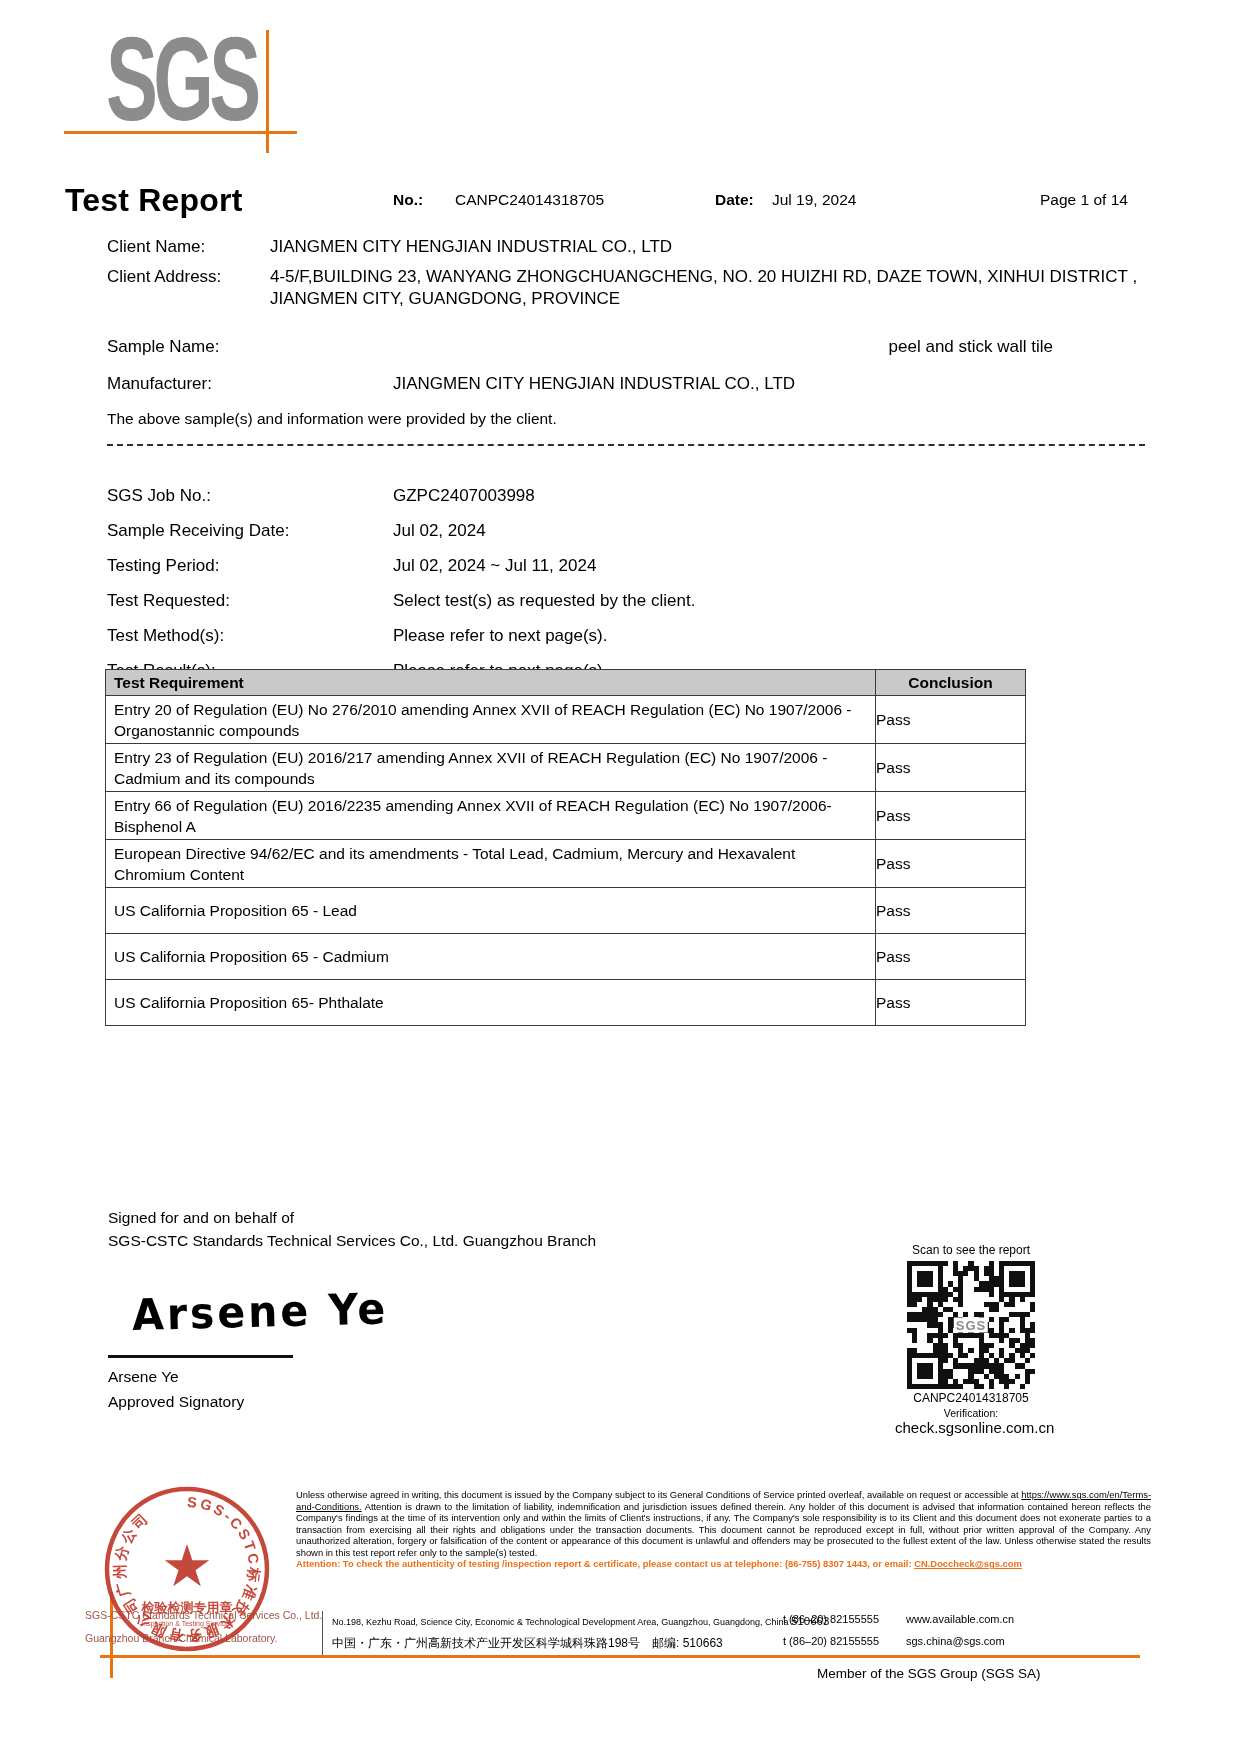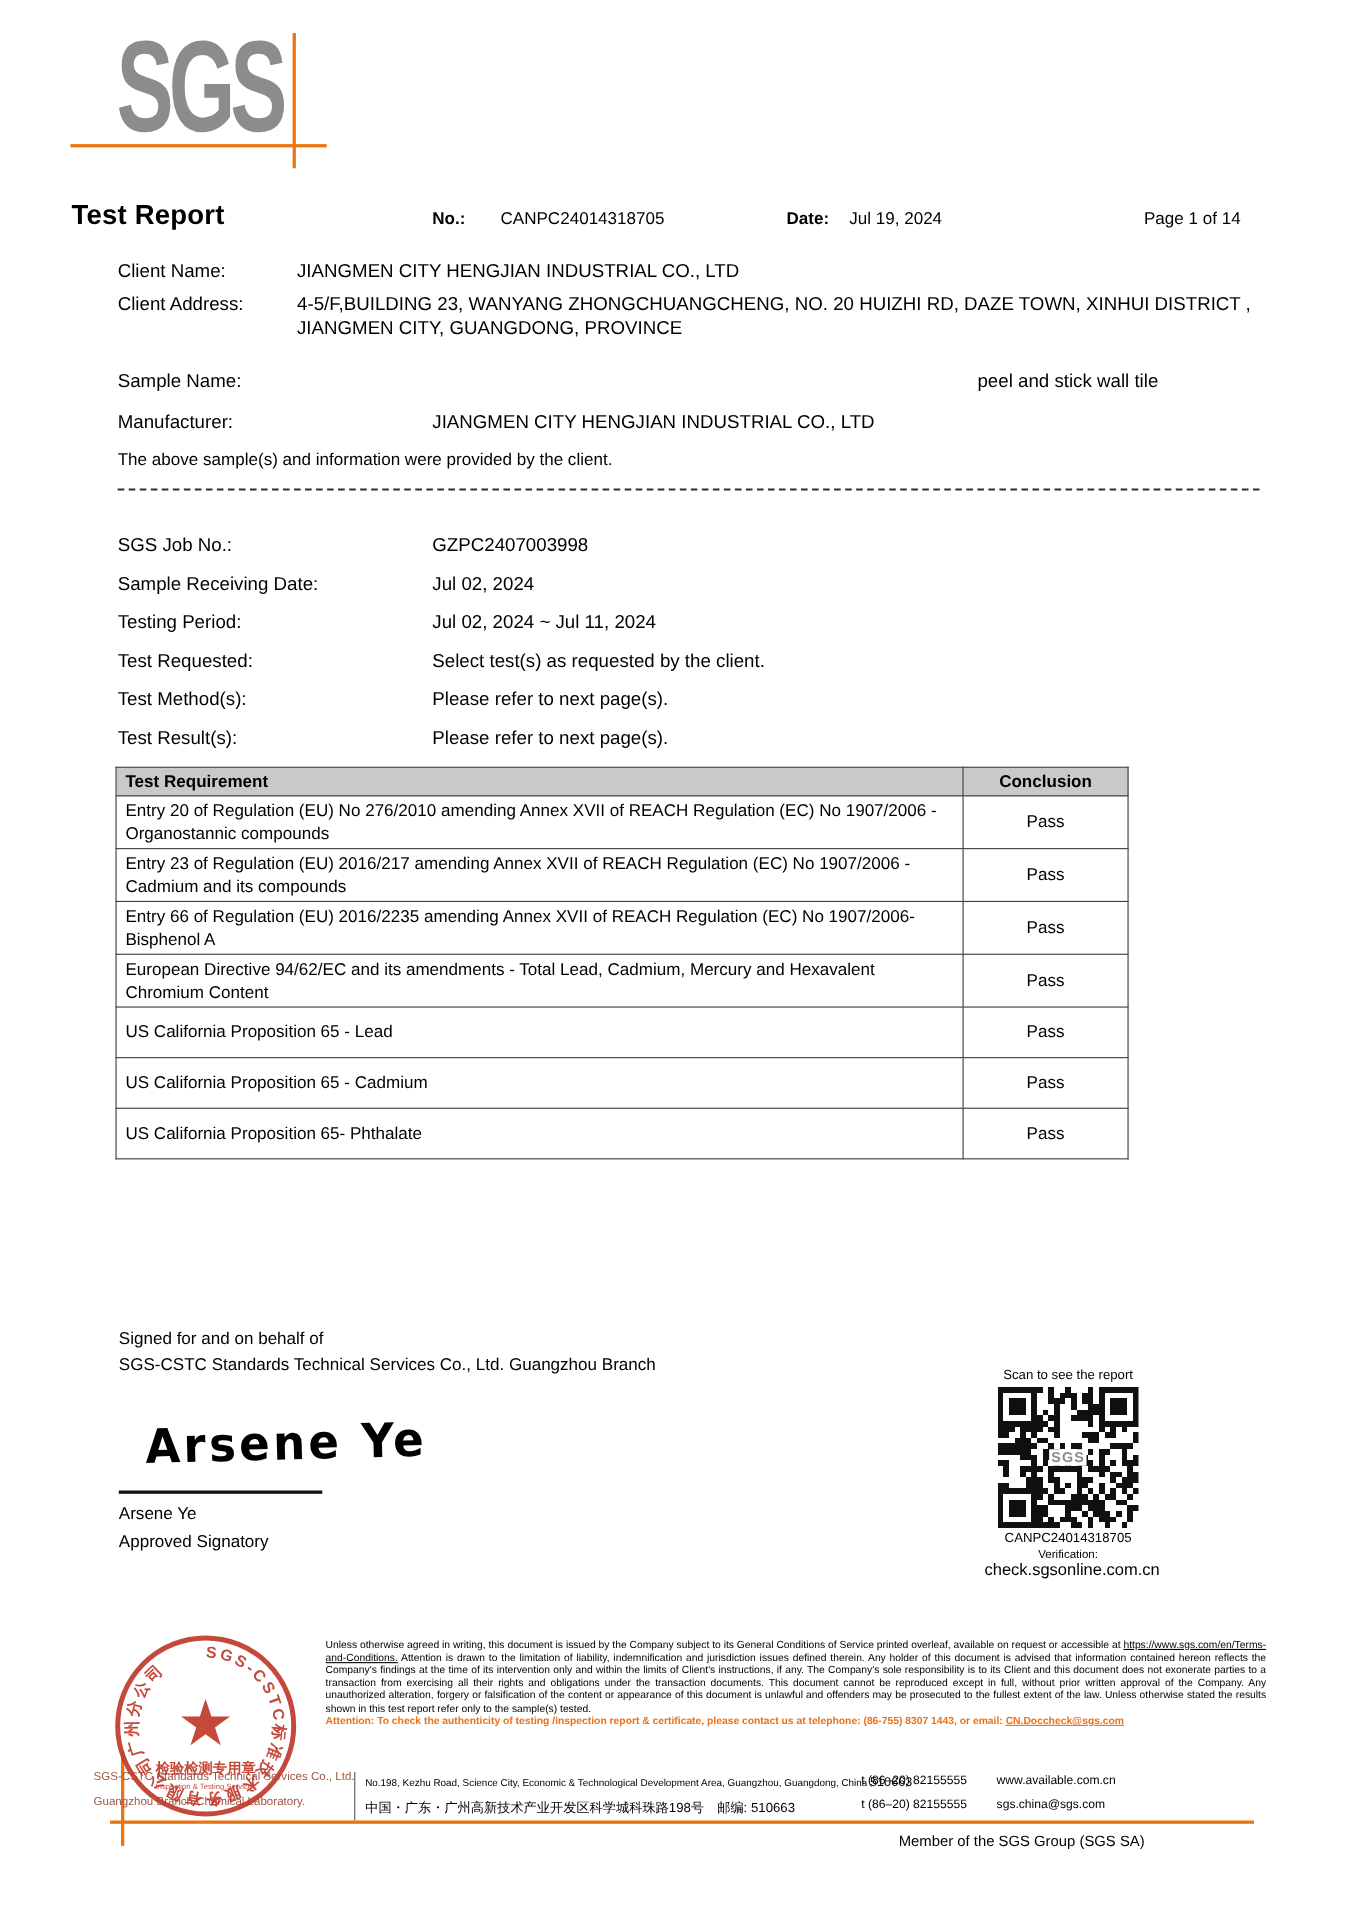--- a/index.html
+++ b/index.html
@@ -5,37 +5,37 @@
   html,body{margin:0;padding:0;background:#ffffff;}
   .page{position:relative;width:1240px;height:1754px;background:#fff;overflow:hidden;
         font-family:"Liberation Sans",sans-serif;color:#000;}
   .abs{position:absolute;}
 
   
   .logo-text{left:106px;top:20px;font-size:118px;font-weight:bold;color:#8a8c8e;
              letter-spacing:-7px;line-height:1;transform:scaleX(0.66);transform-origin:left top;}
   .logo-hline{left:64px;top:131px;width:233px;height:3px;background:#e87511;}
   .logo-vline{left:266px;top:30px;width:3px;height:123px;background:#e87511;}
-  .title{left:65px;top:182px;font-size:25px;font-weight:bold;letter-spacing:0.2px;}
+  .title{left:65px;top:182px;font-size:32px;font-weight:bold;letter-spacing:0.2px;}
   .hf{top:191px;font-size:15.5px;}
 
   
   .row{left:107px;font-size:17px;line-height:22px;}
   .row .val{position:absolute;left:163px;top:0;width:885px;}
   .row2 .val{left:286px;width:660px;}
   .note{left:107px;font-size:15.5px;}
   .dashes{left:107px;top:444px;width:1038px;height:0;border-top:2px dashed #2e2e2e;}
 
   
-  table.req{position:absolute;left:105px;top:697px;width:920px;border-collapse:collapse;table-layout:fixed;padding-left:17px;}
+  table.req{position:absolute;left:105px;top:669px;width:920px;border-collapse:collapse;table-layout:fixed;padding-left:17px;}
   table.req th,table.req td{border:1.5px solid #3a3a3a;font-size:15.5px;vertical-align:middle;}
   table.req th{height:25px;background:#c9c9c9;text-align:left;padding:0 8px;font-weight:bold;}
   table.req th.conc{text-align:center;padding:0;}
   table.req td{padding:2px 8px;line-height:21px;}
-  table.req td.conc{text-align:center;padding:2px 0;}
+  table.req td.conc{text-align:left;padding:2px 0;}
   tr.r2{height:48px;} tr.r1{height:46px;}
   col.c1{width:770px;} col.c2{width:150px;}
 
   
   .signed{left:108px;top:1206px;font-size:15.5px;line-height:23px;}
   .handwritten{left:132px;top:1288px;font-size:41px;font-weight:900;letter-spacing:3px;
                font-family:"DejaVu Sans",sans-serif;transform:rotate(-1.5deg) scaleY(1.05);}
   .sigline{left:108px;top:1355px;width:185px;height:3px;background:#111;}
   .signame{left:108px;top:1368px;font-size:15.5px;}
   .sigrole{left:108px;top:1393px;font-size:15.5px;}

